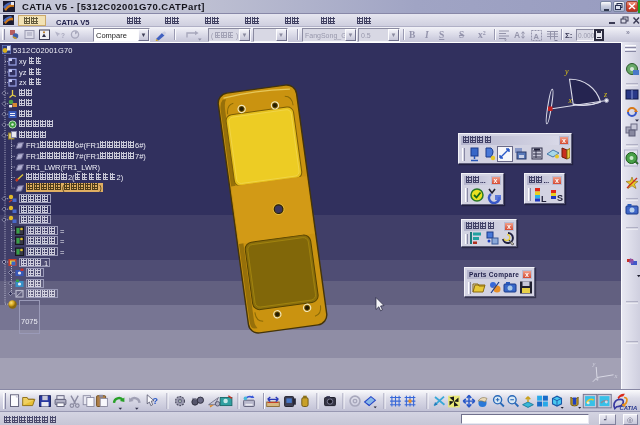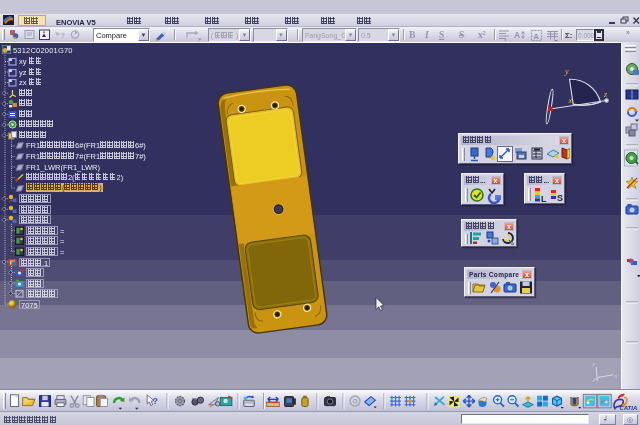--- a/index.html
+++ b/index.html
@@ -13,29 +13,53 @@
 .gray .cfield{background:#d8d8e4;color:#9898ac}
 .carr{position:absolute;right:0;top:0;width:11px;bottom:0;background:linear-gradient(#f2f2f8,#c6c6d8);border:1px solid;border-color:#fdfdfe #70708c #70708c #fdfdfe;color:#404058;font-size:6px;text-align:center;line-height:11px}
 .gray .carr{color:#8a8aa0}
 .ftb{position:absolute;background:#d3d3e2;border:1px solid;border-color:#f2f2f8 #5c5c78 #5c5c78 #f2f2f8;box-shadow:1px 1px 1px rgba(20,20,40,.55)}
 .ftit{position:absolute;left:2px;top:2px;right:2px;height:9px;background:linear-gradient(90deg,#b4b4cc,#dcdcea);color:#23234d;font-size:7px;font-weight:bold;line-height:9px;padding-left:2px;overflow:hidden}
 .fx{position:absolute;top:2px;width:10px;height:9px;background:linear-gradient(#f0a08c,#d6482e);border:1px solid #b8bcd4;color:#fff;font-size:7px;font-weight:bold;text-align:center;line-height:7px}
 .grip{position:absolute;width:3px;border-left:1px solid #fcfcfe;border-right:1px solid #8888a4}
 .tbtn{position:absolute;width:12px;height:11px;border-radius:2px;border:1px solid #7a86a2;background:linear-gradient(#fdfdfe,#c9cedf 45%,#aab2cc)}
 </style></head><body>
 <div id="w">
+<div class="ab" style="left:0;top:0;width:640px;height:14px;background:linear-gradient(90deg,#c6c8d8 0%,#bfc1d3 30%,#a0a4c4 65%,#989cc0 100%);border-bottom:1px solid #8888a8">
+<svg class="ab" style="left:3px;top:1px" width="12" height="11" viewBox="0 0 12 11">
+        <rect width="12" height="11" fill="#1a1a30"></rect>
+        <path d="M1 8 Q5 2 11 3 L11 6 Q6 5 3 10 Z" fill="#d07818"></path>
+        <path d="M0 6 Q4 1 9 1 L10 3 Q5 3 2 8 Z" fill="#4868b8"></path>
+        <rect x="8" y="1" width="3" height="3" fill="#e8e8f0"></rect>
+      </svg>
+<div class="ab" style="left:22px;top:1px;font-size:9.5px;font-weight:bold;color:#14141c;letter-spacing:.4px">CATIA V5 - [5312C02001G70.CATPart]</div>
+<div class="tbtn" style="left:600px;top:1px">
+        <div class="ab" style="left:2.5px;top:7px;width:5px;height:1.5px;background:#30384f"></div>
+      </div>
+<div class="tbtn" style="left:613px;top:1px">
+        <svg width="10" height="9" style="position:absolute;left:0;top:0">
+          <rect x="3" y="1.5" width="5" height="4" fill="none" stroke="#283050"></rect>
+          <rect x="1.5" y="3.5" width="5" height="4" fill="#dde2ee" stroke="#283050"></rect>
+        </svg>
+      </div>
+<div class="tbtn" style="left:626px;top:1px;width:12px;background:linear-gradient(#f09a84,#d8503a 45%,#b83220);border-color:#9a4030">
+        <svg width="10" height="9" style="position:absolute;left:0;top:0">
+          <path d="M2 1.5 L8 7 M8 1.5 L2 7" stroke="#fff" stroke-width="1.5"></path>
+        </svg>
+      </div>
+<div class="ab" style="left:638px;top:0;width:2px;height:13px;background:#1e9e1e"></div>
+</div>
 <div class="ab" style="left:0;top:14px;width:640px;height:13px;background:linear-gradient(#e6e6f0,#cfcfdf);border-bottom:1px solid #b0b0c6">
 <svg class="ab" style="left:3px;top:1px" width="11" height="10" viewBox="0 0 12 11">
         <rect width="12" height="11" fill="#1a1a30"></rect>
         <path d="M1 8 Q5 2 11 3 L11 6 Q6 5 3 10 Z" fill="#d07818"></path>
         <path d="M0 6 Q4 1 9 1 L10 3 Q5 3 2 8 Z" fill="#4868b8"></path>
       </svg>
 <div class="ab" style="left:18px;top:0.5px;width:28px;height:11.5px;background:#f2e2b4;border:1px solid #caa86a"></div>
 <div class="ab" style="left:24px;top:3px"><i class="k" style="width:6.3px;height:7px;margin-right:1.1px;color:#403a20"></i><i class="k" style="width:6.3px;height:7px;margin-right:1.1px;color:#403a20"></i></div>
-<div class="ab" style="left:56px;top:3.5px;font-size:7.5px;font-weight:bold;color:#23234e">ENOVIA V5</div>
+<div class="ab" style="left:56px;top:3.5px;font-size:7.5px;font-weight:bold;color:#23234e">CATIA V5</div>
 <div class="ab" style="left:127px;top:3px"><i class="k" style="width:6.3px;height:7px;margin-right:1.1px;color:#1c1c42"></i><i class="k" style="width:6.3px;height:7px;margin-right:1.1px;color:#1c1c42"></i></div>
 <div class="ab" style="left:165px;top:3px"><i class="k" style="width:6.3px;height:7px;margin-right:1.1px;color:#1c1c42"></i><i class="k" style="width:6.3px;height:7px;margin-right:1.1px;color:#1c1c42"></i></div>
 <div class="ab" style="left:205px;top:3px"><i class="k" style="width:6.3px;height:7px;margin-right:1.1px;color:#1c1c42"></i><i class="k" style="width:6.3px;height:7px;margin-right:1.1px;color:#1c1c42"></i></div>
 <div class="ab" style="left:245px;top:3px"><i class="k" style="width:6.3px;height:7px;margin-right:1.1px;color:#1c1c42"></i><i class="k" style="width:6.3px;height:7px;margin-right:1.1px;color:#1c1c42"></i></div>
 <div class="ab" style="left:285px;top:3px"><i class="k" style="width:6.3px;height:7px;margin-right:1.1px;color:#1c1c42"></i><i class="k" style="width:6.3px;height:7px;margin-right:1.1px;color:#1c1c42"></i></div>
 <div class="ab" style="left:321px;top:3px"><i class="k" style="width:6.3px;height:7px;margin-right:1.1px;color:#1c1c42"></i><i class="k" style="width:6.3px;height:7px;margin-right:1.1px;color:#1c1c42"></i></div>
 <div class="ab" style="left:357px;top:3px"><i class="k" style="width:6.3px;height:7px;margin-right:1.1px;color:#1c1c42"></i><i class="k" style="width:6.3px;height:7px;margin-right:1.1px;color:#1c1c42"></i></div>
 <div class="ab" style="left:609px;top:8px;width:6px;height:1.5px;background:#3a3a54"></div>
 <svg class="ab" style="left:620px;top:2px" width="10" height="9">
         <rect x="3" y="1" width="5" height="4" fill="none" stroke="#3a3a54"></rect>
@@ -293,21 +317,21 @@
       <svg class="ab" style="left:8px;top:256.6px" width="9" height="9">
         <defs>
           <radialGradient id="gball" cx="35%" cy="30%">
             <stop offset="0%" stop-color="#f8e080"></stop>
             <stop offset="60%" stop-color="#d8a820"></stop>
             <stop offset="100%" stop-color="#8a6810"></stop>
           </radialGradient>
         </defs>
         <circle cx="4.5" cy="4.5" r="4.2" fill="url(#gball)"></circle>
       </svg>
-      <div class="ab" style="left:19px;top:256.6px;font-size:7.5px;color:#eeeef6;white-space:nowrap"><span style="border:1px solid #9a9ab8;padding:0 1px;display:inline-block;height:9px"><span>7075</span></span></div>
+      <div class="ab" style="left:19px;top:256.6px;font-size:7.5px;color:#eeeef6;white-space:nowrap"><span style="border:1px solid #9a9ab8;padding:16px 1px;display:inline-block;height:9px"><span>7075</span></span></div>
       <svg class="ab" style="left:0;top:0" width="621" height="347" viewBox="0 42 621 347">
         <g transform="rotate(-7.8 272.5 208)">
           <rect x="233" y="87" width="79" height="242" rx="10" fill="#ca9310" stroke="#44340a" stroke-width="1.4"></rect>
           <path d="M238 93 q-3.5 3 -3.5 11 V316 q0 7 3.5 8 l3.5 0 q-2.5-3-2.5-8 V104 q0-8 2.5-11 Z" fill="#96700a"></path>
           <rect x="238.5" y="109" width="68" height="72" rx="6" fill="#e6c01d" stroke="#7a5c04" stroke-width="1"></rect>
           <rect x="241" y="111.5" width="63" height="67" rx="4.5" fill="#edcc24" stroke="#f2d850" stroke-width="0.8"></rect>
           <rect x="234.3" y="180" width="76.4" height="58" fill="#d29a16"></rect>
           <circle cx="278.5" cy="209" r="5.4" fill="none" stroke="#e0bd45" stroke-width="0.9"></circle>
           <circle cx="278.5" cy="209" r="4.3" fill="#3a3660" stroke="#2a2206" stroke-width="1.2"></circle>
           <rect x="240" y="238" width="66" height="68" rx="7" fill="#8a6e0c" stroke="#574402" stroke-width="1"></rect>

